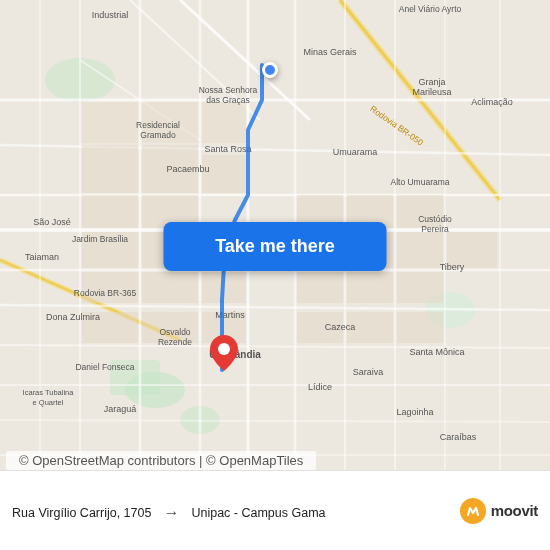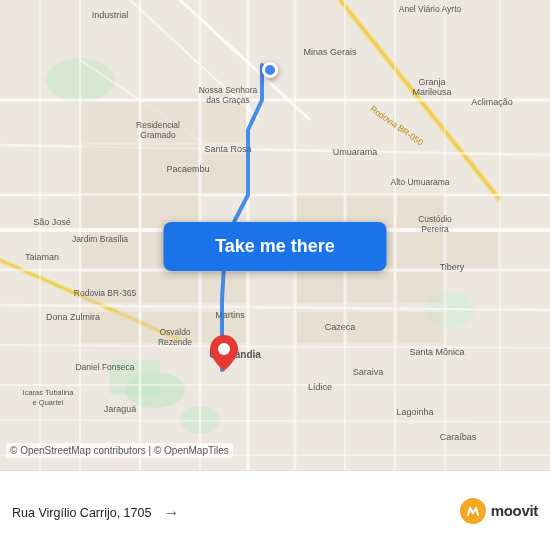--- a/index.html
+++ b/index.html
@@ -253,33 +253,34 @@
 
   <div class="location-dot"></div>
 
   <div style="position:absolute; bottom:95px; left:210px; z-index:50;">
     <svg width="28" height="36" viewBox="0 0 28 36">
       <path d="M14 0 C6.27 0 0 6.27 0 14 C0 24.5 14 36 14 36 C14 36 28 24.5 28 14 C28 6.27 21.73 0 14 0Z" fill="#e53935"></path>
       <circle cx="14" cy="14" r="6" fill="white"></circle>
     </svg>
   </div>
 
-  <div style="position:absolute;bottom:12px;left:6px;font-size:10px;color:#555;z-index:50;background:rgba(255,255,255,0.75);padding:2px 4px;border-radius:2px;">
+  <div style="position:absolute;bottom:0;left:6px;font-size:13px;color:#555;z-index:50;background:rgba(255,255,255,0.75);padding:2px 13px;border-radius:2px;">
     <span>© OpenStreetMap contributors | © OpenMapTiles</span>
   </div>
 
   <button id="take-me-there-btn">
     <span>Take me there</span>
   </button>
 </div>
 
 <div class="info-bottom">
   <div class="route-info">
     <span class="route-origin-text">Rua Virgílio Carrijo, 1705</span>
     <span class="route-arrow-icon">→</span>
+    <span class="route-dest-text">Unipac - Campus Gama</span>
   </div>
   <div class="moovit-branding">
     <div class="moovit-logo-img">
       <div class="m-circle">
         <svg width="16" height="16" viewBox="0 0 16 16" fill="none">
           <path d="M3 12 L5 5 L8 10 L11 5 L13 12" stroke="white" stroke-width="2.2" stroke-linecap="round" stroke-linejoin="round" fill="none"></path>
         </svg>
       </div>
       <span class="m-label">moovit</span>
     </div>

